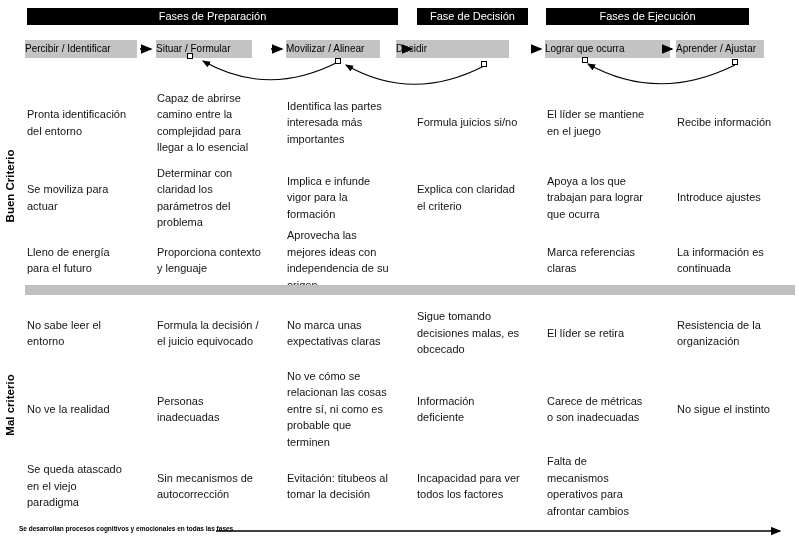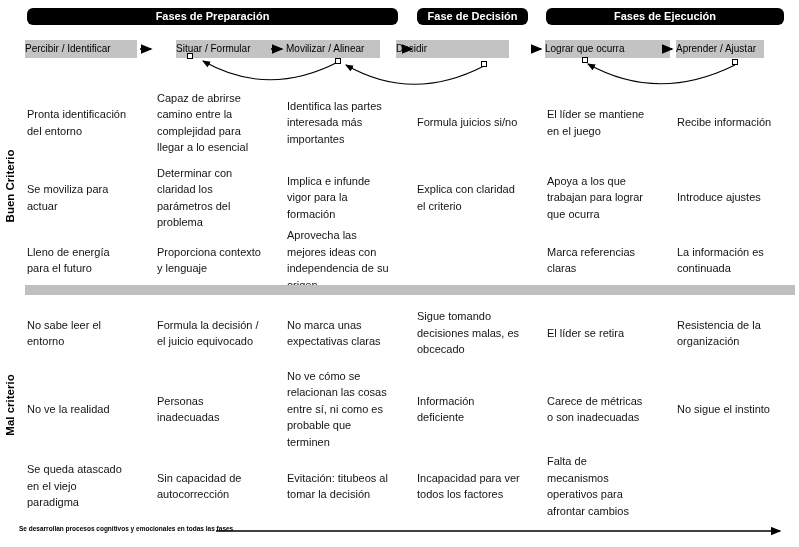--- a/index.html
+++ b/index.html
@@ -11,24 +11,23 @@
     background: #fff;
     overflow: hidden;
   }
   .hbar {
     position: absolute;
     top: 8px;
     height: 17px;
     background: #000;
     color: #fff;
     font-size: 11px;
-    font-weight: bold;
+    font-weight: normal;
     text-align: center;
     line-height: 17px;
-    border-radius: 6px;
   }
   .pbox {
     position: absolute;
     top: 40px;
     height: 18px;
     background: #c3c3c3;
     color: #000;
     font-size: 10px;
     line-height: 18px;
     padding-left: 0;
@@ -90,24 +89,24 @@
     pointer-events: none;
   }
 </style>
 </head>
 <body>
 
 <div class="canvas">
 
   <div class="hbar" style="left:27px; width:371px;">Fases de Preparación</div>
   <div class="hbar" style="left:417px; width:111px;">Fase de Decisión</div>
-  <div class="hbar" style="left:546px; width:238px;">Fases de Ejecución</div>
+  <div class="hbar" style="left:546px; width:203px;">Fases de Ejecución</div>
 
   <div class="pbox" style="left:25px;  width:112px;">Percibir / Identificar</div>
-  <div class="pbox" style="left:156px; width:112px;margin-left:20px;">Situar / Formular</div>
+  <div class="pbox" style="left:156px; width:96px;">Situar / Formular</div>
   <div class="pbox" style="left:286px; width:94px;">Movilizar / Alinear</div>
   <div class="pbox" style="left:396px; width:113px;">Decidir</div>
   <div class="pbox" style="left:545px; width:125px;">Lograr que ocurra</div>
   <div class="pbox" style="left:676px; width:88px;">Aprender / Ajustar</div>
 
   <svg class="overlay" viewBox="0 0 799 547">
     <defs>
       <marker id="ah" markerWidth="9" markerHeight="8" refX="6.5" refY="3" orient="auto">
         <path d="M0,0 L7.5,3 L0,6 z" fill="#000"></path>
       </marker>
@@ -169,21 +168,21 @@
     <div class="cell">Resistencia de la organización</div>
 
     <div class="cell">No ve la realidad</div>
     <div class="cell">Personas inadecuadas</div>
     <div class="cell">No ve cómo se relacionan las cosas entre sí, ni como es probable que terminen</div>
     <div class="cell">Información deficiente</div>
     <div class="cell">Carece de métricas o son inadecuadas</div>
 
     <div class="cell">No sigue el instinto</div>
     <div class="cell">Se queda atascado en el viejo paradigma</div>
-    <div class="cell">Sin capacidad de autocorrección</div>
+    <div class="cell">Sin mecanismos de autocorrección</div>
     <div class="cell">Evitación: titubeos al tomar la decisión</div>
     <div class="cell">Incapacidad para ver todos los factores</div>
     <div class="cell">Falta de mecanismos operativos para afrontar cambios</div>
   </div>
 
   <div class="footer-note">Se desarrollan procesos cognitivos y emocionales en todas las fases</div>
 
 </div>
 
 </body></html>

